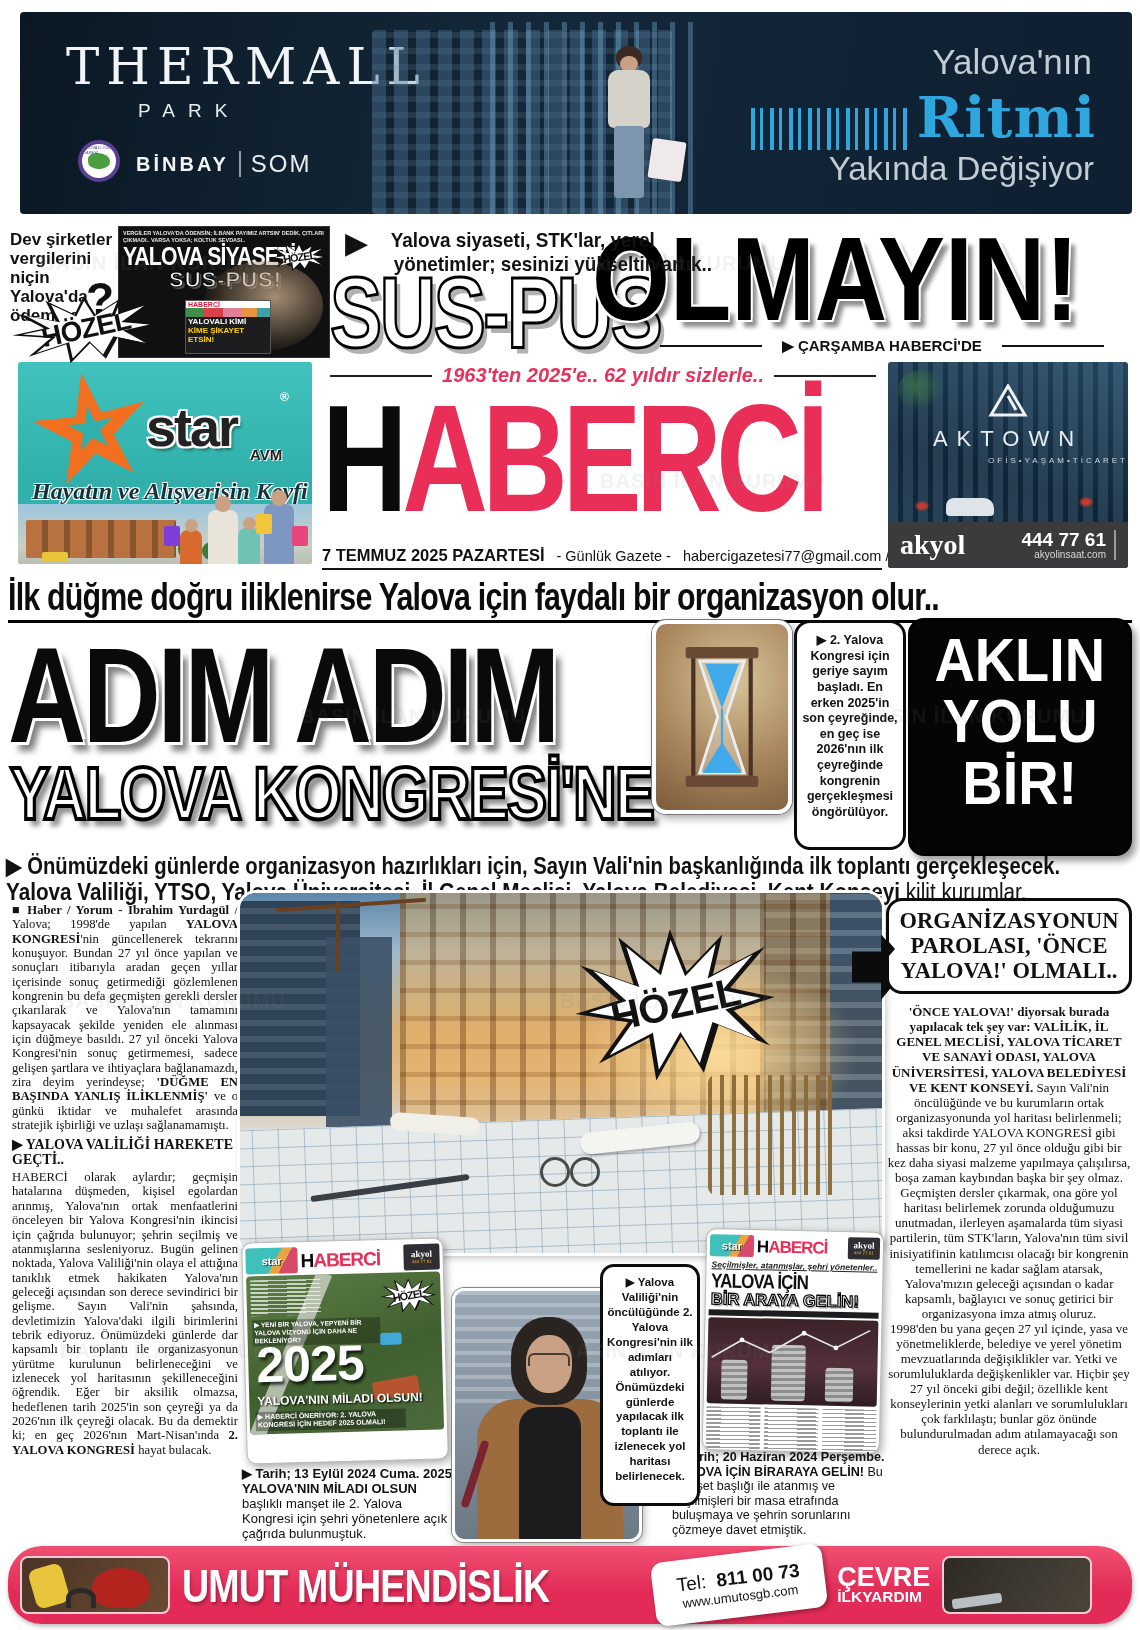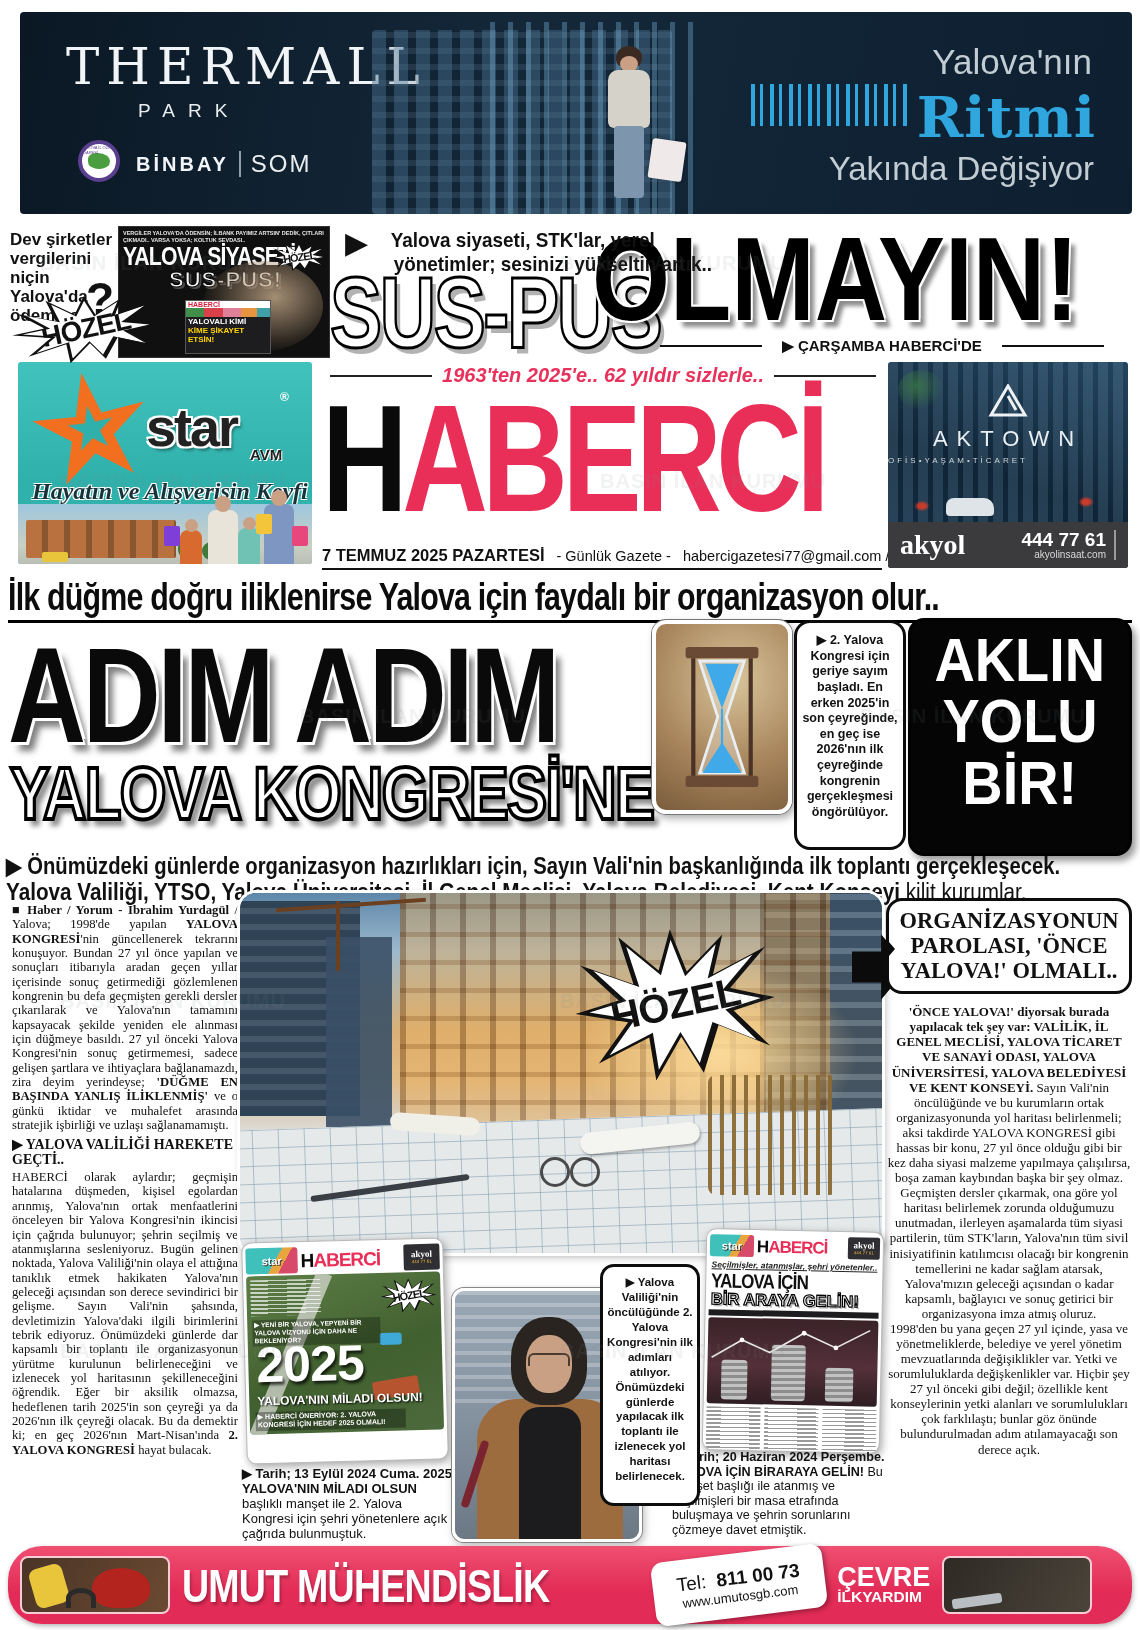--- a/index.html
+++ b/index.html
@@ -46,21 +46,21 @@
     background:repeating-linear-gradient(90deg,rgba(72,112,142,.55) 0 14px,rgba(16,34,52,.15) 14px 22px),
                repeating-linear-gradient(0deg,rgba(160,200,225,.18) 0 6px,transparent 6px 16px)}
   .t-stripes{position:absolute;left:470px;top:10px;width:210px;height:192px;
     background:repeating-linear-gradient(90deg,rgba(125,185,220,.35) 0 5px,transparent 5px 18px)}
   .t-woman-hair{position:absolute;left:596px;top:34px;width:26px;height:22px;background:#3a2a22;border-radius:50% 50% 40% 40%}
   .t-woman-face{position:absolute;left:600px;top:44px;width:18px;height:16px;background:#caa184;border-radius:50%}
   .t-woman-top{position:absolute;left:588px;top:58px;width:42px;height:58px;background:#d4d2c9;border-radius:10px 10px 6px 6px}
   .t-woman-jeans{position:absolute;left:594px;top:114px;width:30px;height:72px;background:#7e96ad;border-radius:4px}
   .t-bag{position:absolute;left:630px;top:128px;width:34px;height:40px;background:#efe9ea;border-radius:3px;transform:rotate(8deg);box-shadow:0 0 4px rgba(0,0,0,.4)}
   .t-tag1{position:absolute;right:40px;top:30px;font-size:35px;color:#c2ccd3}
-  .t-ritmi{position:absolute;right:36px;top:72px;display:flex;align-items:flex-start;gap:6px}
+  .t-ritmi{position:absolute;right:36px;top:72px;display:flex;align-items:flex-end;gap:6px}
   .t-bars{width:160px;height:42px;
     background:repeating-linear-gradient(90deg,#2fa7de 0 4px,transparent 4px 9px,#2fa7de 9px 12px,transparent 12px 19px)}
   .t-ritmi b{font-family:"DejaVu Serif",serif;font-size:56px;font-weight:800;color:#2fa7de;letter-spacing:1px}
   .t-tag3{position:absolute;right:38px;top:138px;font-size:33px;color:#c2ccd3}
 
   
   #q{left:10px;top:230px;width:112px;font-size:17px;font-weight:800;line-height:1.12}
   #qmark{left:86px;top:272px;font-size:46px;font-weight:900}
   #q-burst{left:12px;top:296px;width:148px;height:66px;font-size:28px;transform:rotate(-4deg);z-index:5}
   #minipage{left:118px;top:226px;width:212px;height:132px;background:#101010;padding:3px 4px;overflow:hidden;border:1px solid #333}
@@ -128,21 +128,21 @@
 
   
   #aktown{left:888px;top:362px;width:240px;height:206px;border-radius:3px;overflow:hidden;
     background:linear-gradient(200deg,#23455f 0%,#0f2436 55%,#132c42 100%)}
   .a-glass{position:absolute;inset:0 0 46px 0;
     background:repeating-linear-gradient(90deg,rgba(140,180,210,.18) 0 10px,transparent 10px 15px)}
   .a-palm{position:absolute;left:10px;top:8px;width:46px;height:40px;border-radius:50%;
     background:radial-gradient(ellipse at 40% 40%,rgba(60,120,70,.8),transparent 70%)}
   .a-logo{position:absolute;left:50%;top:22px;transform:translateX(-50%)}
   .a-name{position:absolute;left:0;right:0;top:64px;text-align:center;font-size:22px;letter-spacing:9px;color:#e8eef2}
-  .a-sub{position:absolute;left:0;right:12px;top:94px;text-align:left;font-size:8px;letter-spacing:3px;color:#cdd6dc}
+  .a-sub{position:absolute;left:0;right:0;top:94px;text-align:right;font-size:8px;letter-spacing:3px;color:#cdd6dc}
   .a-light{position:absolute;width:12px;height:8px;border-radius:50%;background:rgba(220,60,40,.9);filter:blur(1px)}
   .a-car{position:absolute;left:58px;bottom:52px;width:48px;height:18px;background:#dfe4e8;border-radius:8px 10px 4px 4px}
   .a-foot{position:absolute;left:0;right:0;bottom:0;height:46px;background:#3b3b3d;display:flex;align-items:center;
     justify-content:space-between;padding:0 12px;color:#fff}
   .a-brand{font-family:"Liberation Serif",serif;font-size:28px;font-weight:800}
   .a-right{text-align:right;border-right:2px solid #9a9a9a;padding-right:8px}
   .a-tel{font-size:19px;font-weight:900;line-height:1}
   .a-web{font-size:10px;color:#d8d8d8}
 
   

